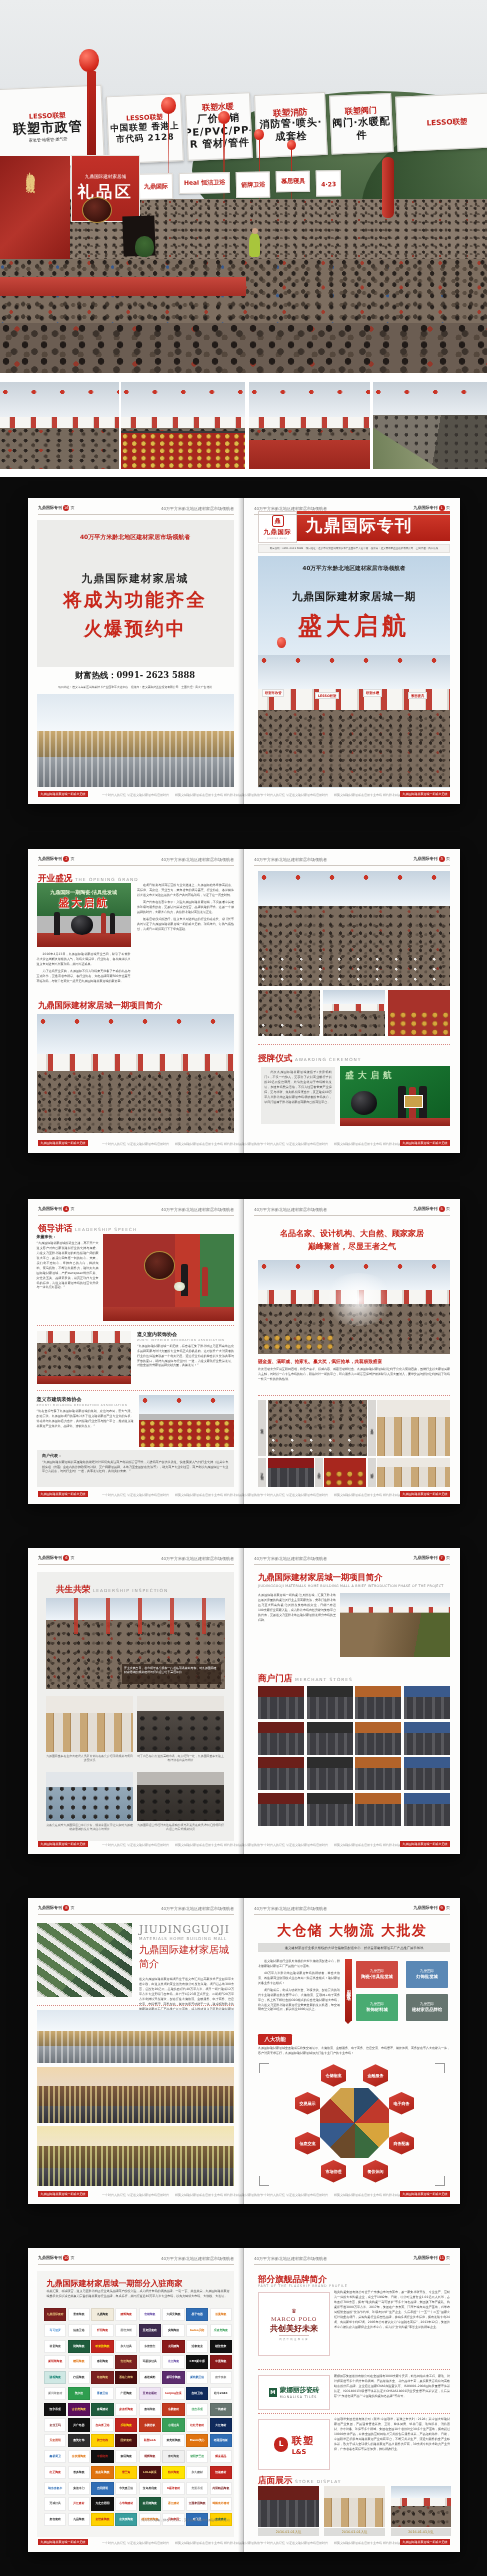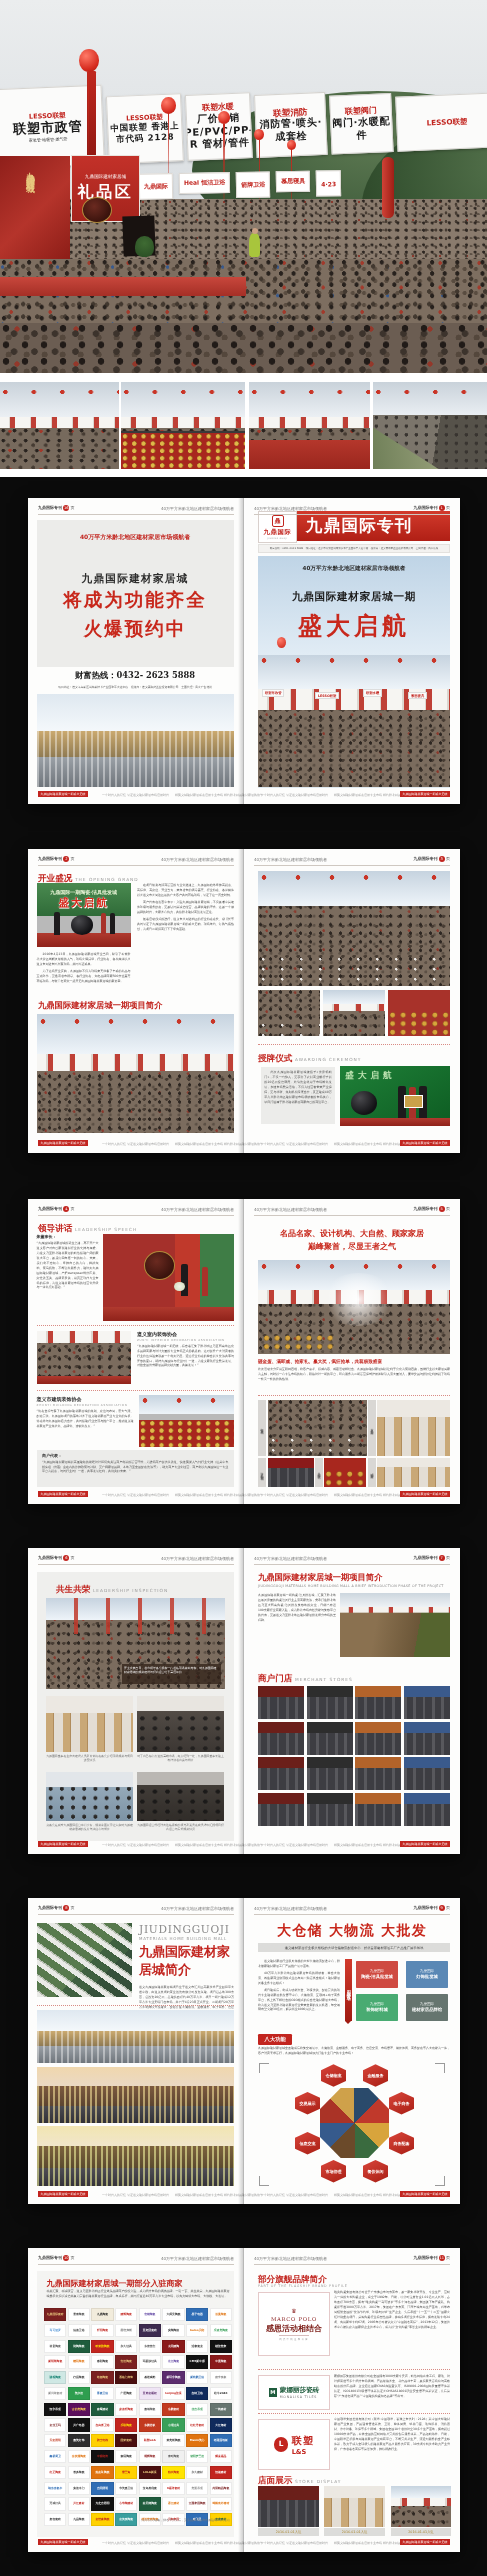--- a/index.html
+++ b/index.html
@@ -342,21 +342,21 @@
   </div>
   <div class="hline l"></div>
     <div class="hline r"></div>
 
   <div class="gbox" id="s1-graybox">
     <div class="gsl">40万平方米黔北地区建材家居市场领航者</div>
     <div class="gt">九鼎国际建材家居城</div>
     <div class="gb">将成为功能齐全</div>
     <div class="gb">火爆预约中</div>
   </div>
-  <div id="s1-hotline">财富热线：0432- 2623 5888</div>
+  <div id="s1-hotline">财富热线：0991- 2623 5888</div>
   <div id="s1-addr">项目地址：遵义市高新区域海新技术产业园和平大道中段　投资商：遵义黑颈鹤置业投资有限公司　全国代理：风火广告传媒</div>
   <div class="ph p-render" style="left:8.6px;top:196px;width:197px;height:93px"></div>
 
   <div id="s1-mast-logo">
     <div class="mk">鼎</div>
     <div class="mn">九鼎国际</div>
     <div class="mp">JIUDING GUOJI</div>
   </div>
   <div id="s1-mast-band">
     <span class="mt">九鼎国际专刊</span>
@@ -641,21 +641,21 @@
       <span class="sl">40万平方米黔北地区建材家居市场领航者</span>
       <span class="hl"><span class="jn">九鼎国际专刊</span><span class="pgno">9</span><span>页</span></span>
     </div>
   <div class="hline l"></div>
     <div class="hline r"></div>
 
   <div class="ph p-aerial" style="left:8.6px;top:24.5px;width:95px;height:74px"></div>
   <div style="position:absolute;left:111px;top:24.5px;width:95px">
     <div style="font-size:10.6px;color:#8a8a8a;font-family:'DejaVu Serif',serif;letter-spacing:0.7px">JIUDINGGUOJI</div>
     <div style="font-size:4px;color:#9a9a9a;letter-spacing:0.7px;margin:1.3px 0 2.6px">MATERIALS HOME BUILDING MALL</div>
-    <div style="font-size:13px;font-weight:bold;color:#c2251f;margin-bottom:6px">九鼎国际建材家居城简介</div>
+    <div style="font-size:10px;font-weight:normal;color:#c2251f;margin-bottom:6px">九鼎国际建材家居城简介</div>
     <div class="para">遵义九鼎国际建材家居城项目位于遵义市汇川区高新技术产业园和平大道中段，由遵义黑颈鹤置业投资有限公司投资兴建。项目总占地300余亩，总投资20亿元，总建筑面积约40万平方米。项目一期已建成12万平方米专业卖场门面市场，并已于4月23日正式开业。二期项目20万平方米将持续开发建设，配套打造仓储物流、金融服务、电子商务、信息交流、市场管理、商务配套、餐饮休闲等功能于一体，建成辐射黔北的首家建材家居工厂产品推广展示基地，成为推动遵义乃至黔北建材家居行业发展、服务城乡800余万人口、辐射方圆300公里的一站式建材家居全业态综合商贸物流平台，树立黔北专业市场的崭新标杆，扬帆起航！</div>
   </div>
   <div class="dots" style="left:8.6px;top:107px;width:197px"></div>
   <div class="ph p-render" style="left:8.6px;top:112px;width:197px;height:53px"></div>
   <div class="ph p-render2" style="left:8.6px;top:169px;width:197px;height:56px"></div>
   <div class="ph p-render2" style="left:8.6px;top:228px;width:197px;height:60px;filter:hue-rotate(12deg) brightness(1.05)"></div>
 
   <div style="position:absolute;left:226px;top:24px;width:196px;text-align:center;font-size:14px;font-weight:bold;color:#c8281c;font-family:'DejaVu Serif',serif;letter-spacing:1.3px">大仓储  大物流  大批发</div>
   <div style="position:absolute;left:230px;top:45px;width:192px;height:9.3px;background:#dcdcda;display:flex;align-items:center;justify-content:center;font-size:3.3px;color:#444;white-space:nowrap;overflow:hidden">遵义建材家居行业极具规模的大型仓储物流配送中心　黔北首家建材家居工厂产品推广展示基地</div>
   <div class="para" style="position:absolute;left:230px;top:61px;width:82px">
@@ -839,21 +839,21 @@
     </div>
   <div style="position:absolute;left:16px;top:270px;width:188px;text-align:right;font-size:3px;color:#777">（展示仅为缩略，排名不分先后，更多品牌请咨询九鼎驻场工作人员）</div>
 
   <div class="sec" style="position:absolute;left:230px;top:24px">
     <span class="zh">部分旗舰品牌简介</span>
   </div>
   <div style="position:absolute;left:230px;top:36px;font-size:3.3px;color:#9a9a9a;letter-spacing:0.7px">PART OF THE FLAGSHIP BRAND PROFILE</div>
   <div class="bbox" style="left:230px;top:44px;width:70px;height:62px">
     <div class="crown">♛</div>
     <div class="en">MARCO POLO</div>
-    <div class="cn">感恩活动相结合</div>
+    <div class="cn">共创美好未来</div>
     <div class="sub">陶瓷中的世界名牌</div>
   </div>
   <div class="para" style="position:absolute;left:306px;top:42px;width:116px;height:74px;overflow:hidden">唯美陶瓷集团有限公司位于广东佛山市与东莞市，是一家集科研开发、专业生产、营销为一体的大型陶瓷企业，成立于1992年。目前，母公司注册资金1.01亿元人民币，占地面积700余亩，拥有“唯美陶瓷”“马可波罗”等多个知名品牌，集团旗下年产瓷砖、陶瓷板等逾3000万平方米。2017年，集团在广东东莞、江西丰城布局生产基地，科学布局辐射全国的“资源节约型、环境友好型”生产企业。先后承担“十一五”“十二五”国家火炬计划重点项目，荣膺陶瓷行业标志性品牌，参编多项行业技术标准，拥有发明专利24项、实用新型专利67项。2005年公司被认定为“中国驰名商标”，2013年12月，集团技术中心被认定为国家级企业技术中心，成为以“文化陶瓷”享誉业界的领军企业。</div>
   <div class="dots" style="left:230px;top:121px;width:192px"></div>
   <div class="bbox" style="left:230px;top:127px;width:70px;height:33px;flex-direction:row;gap:2.6px">
     <div class="gm">M</div>
     <div>
         <div class="gcn">蒙娜丽莎瓷砖</div>
         <div class="gen">MONALISA TILES</div>
       </div>

